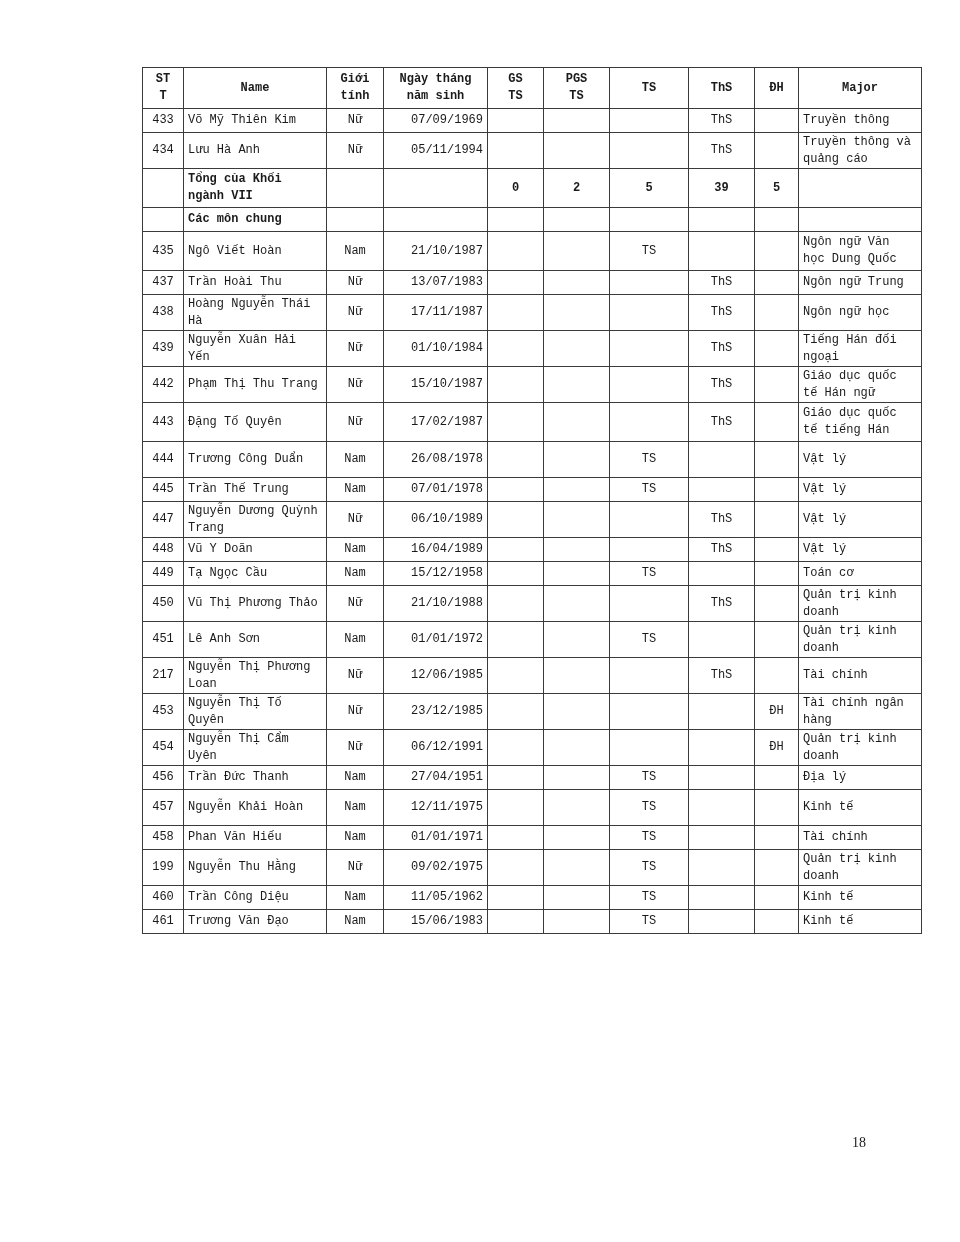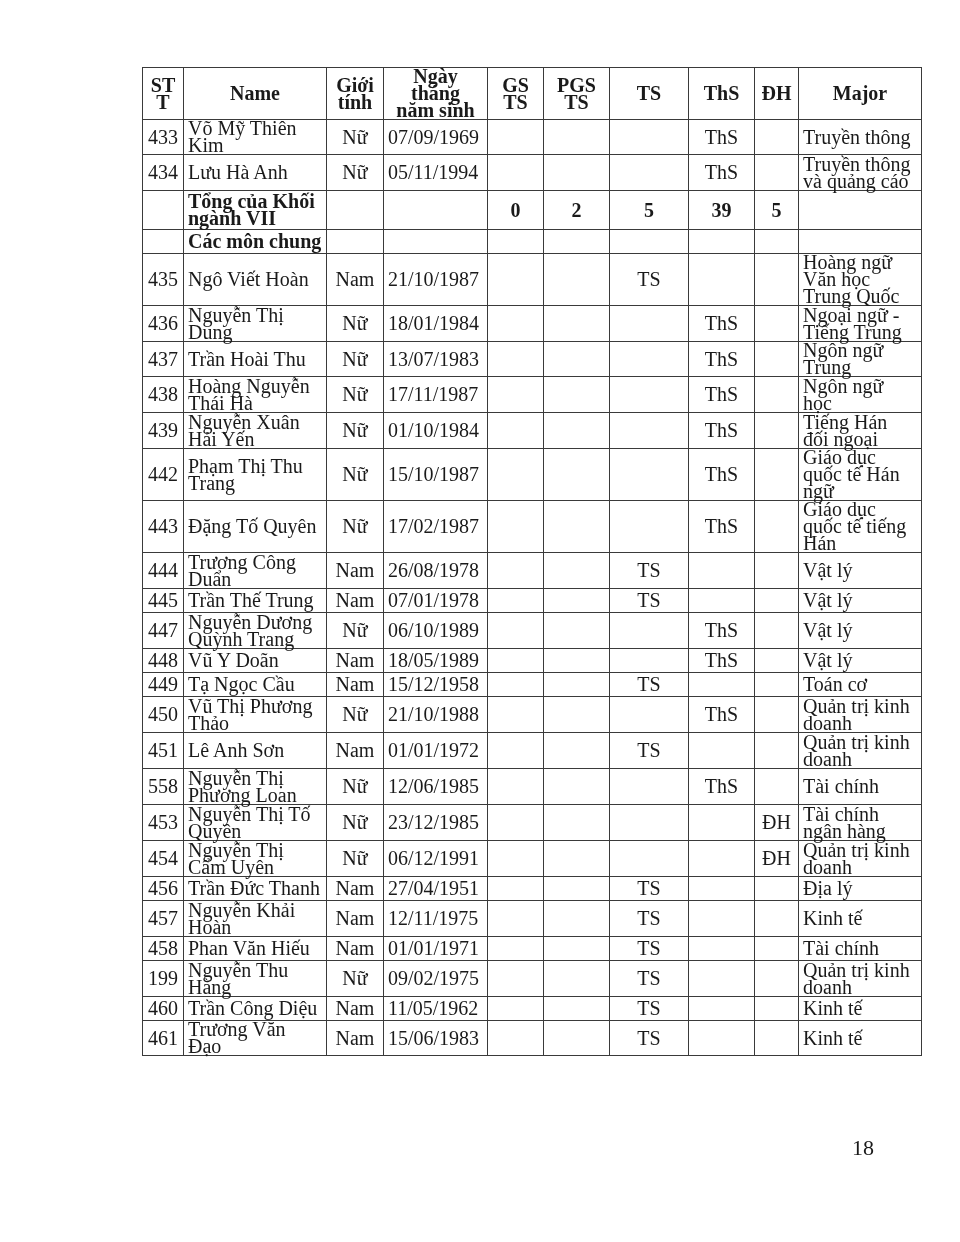--- a/index.html
+++ b/index.html
@@ -1,32 +1,32 @@
 <!DOCTYPE html>
 <html><head>
 <meta charset="utf-8">
 <style>
   html, body { margin: 0; padding: 0; background: #ffffff; }
   body { width: 960px; height: 1242px; position: relative; overflow: hidden;
          font-family: "Liberation Serif", "DejaVu Serif", serif; color: #1a1a1a; }
   table.staff { position: absolute; left: 142px; top: 67px; border-collapse: collapse;
-                table-layout: fixed; width: 779px; font-size: 20px; line-height: 17px; }
+                table-layout: fixed; width: 779px; font-size: 12px; line-height: 17px; font-family: Liberation Mono, monospace; }
   table.staff td, table.staff th { border: 1.3px solid #3a3a3a; padding: 0 4px; vertical-align: middle; }
   table.staff th { font-weight: bold; text-align: center; height: 40px; line-height: 17px; }
   td.stt { text-align: center; padding: 0 2px; }
   td.gender { text-align: center; }
-  td.dob { text-align: left; padding-right: 9px; }
+  td.dob { text-align: right; padding-right: 9px; }
   td.deg { text-align: center; }
   td.major { text-align: left; padding-left: 8px; }
   td.name { text-align: left; padding-left: 8px; }
   tr.total td { font-weight: bold; }
   tr.h1 td { height: 23px; }
   tr.h2 td { height: 35px; }
   tr.h3 td { height: 38px; }
-  .page-num { position: absolute; left: 852px; top: 1135px; font-size: 22px; }
+  .page-num { position: absolute; left: 852px; top: 1135px; font-size: 14px; }
 </style>
 </head>
 <body>
 
 <table class="staff">
   <colgroup>
     <col style="width:41px">
     <col style="width:143px">
     <col style="width:57px">
     <col style="width:104px">
@@ -103,33 +103,21 @@
       <tr class="h3">
         <td class="stt">435</td>
         <td class="name">Ngô Viết Hoàn</td>
         <td class="gender">Nam</td>
         <td class="dob">21/10/1987</td>
         <td class="deg"></td>
         <td class="deg"></td>
         <td class="deg">TS</td>
         <td class="deg"></td>
         <td class="deg"></td>
-        <td class="major">Hoàng ngữ Văn học Trung Quốc</td>
-      </tr>
-      <tr class="h2">
-        <td class="stt">436</td>
-        <td class="name">Nguyễn Thị Dung</td>
-        <td class="gender">Nữ</td>
-        <td class="dob">18/01/1984</td>
-        <td class="deg"></td>
-        <td class="deg"></td>
-        <td class="deg"></td>
-        <td class="deg">ThS</td>
-        <td class="deg"></td>
-        <td class="major">Ngoại ngữ - Tiếng Trung</td>
+        <td class="major">Ngôn ngữ Văn học Dung Quốc</td>
       </tr>
       <tr class="h1">
         <td class="stt">437</td>
         <td class="name">Trần Hoài Thu</td>
         <td class="gender">Nữ</td>
         <td class="dob">13/07/1983</td>
         <td class="deg"></td>
         <td class="deg"></td>
         <td class="deg"></td>
         <td class="deg">ThS</td>
@@ -217,21 +205,21 @@
         <td class="deg"></td>
         <td class="deg"></td>
         <td class="deg">ThS</td>
         <td class="deg"></td>
         <td class="major">Vật lý</td>
       </tr>
       <tr class="h1">
         <td class="stt">448</td>
         <td class="name">Vũ Y Doãn</td>
         <td class="gender">Nam</td>
-        <td class="dob">18/05/1989</td>
+        <td class="dob">16/04/1989</td>
         <td class="deg"></td>
         <td class="deg"></td>
         <td class="deg"></td>
         <td class="deg">ThS</td>
         <td class="deg"></td>
         <td class="major">Vật lý</td>
       </tr>
       <tr class="h1">
         <td class="stt">449</td>
         <td class="name">Tạ Ngọc Cầu</td>
@@ -262,21 +250,21 @@
         <td class="gender">Nam</td>
         <td class="dob">01/01/1972</td>
         <td class="deg"></td>
         <td class="deg"></td>
         <td class="deg">TS</td>
         <td class="deg"></td>
         <td class="deg"></td>
         <td class="major">Quản trị kinh doanh</td>
       </tr>
       <tr class="h2">
-        <td class="stt">558</td>
+        <td class="stt">217</td>
         <td class="name">Nguyễn Thị Phương Loan</td>
         <td class="gender">Nữ</td>
         <td class="dob">12/06/1985</td>
         <td class="deg"></td>
         <td class="deg"></td>
         <td class="deg"></td>
         <td class="deg">ThS</td>
         <td class="deg"></td>
         <td class="major">Tài chính</td>
       </tr>

